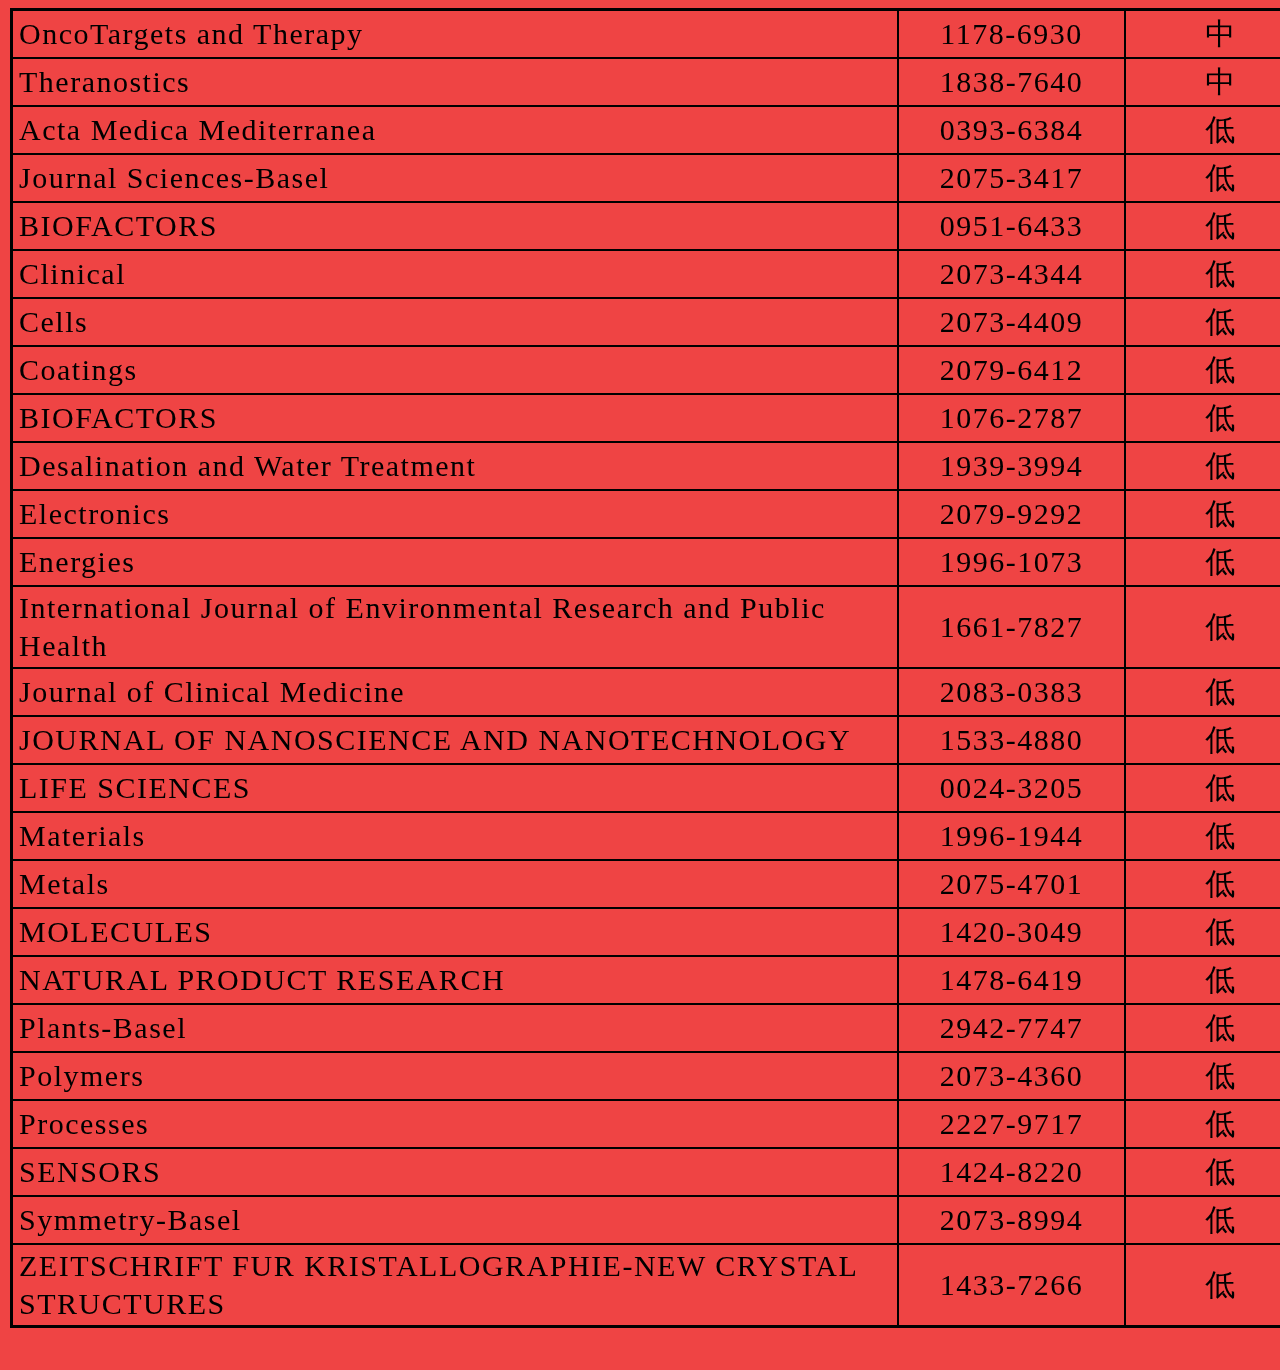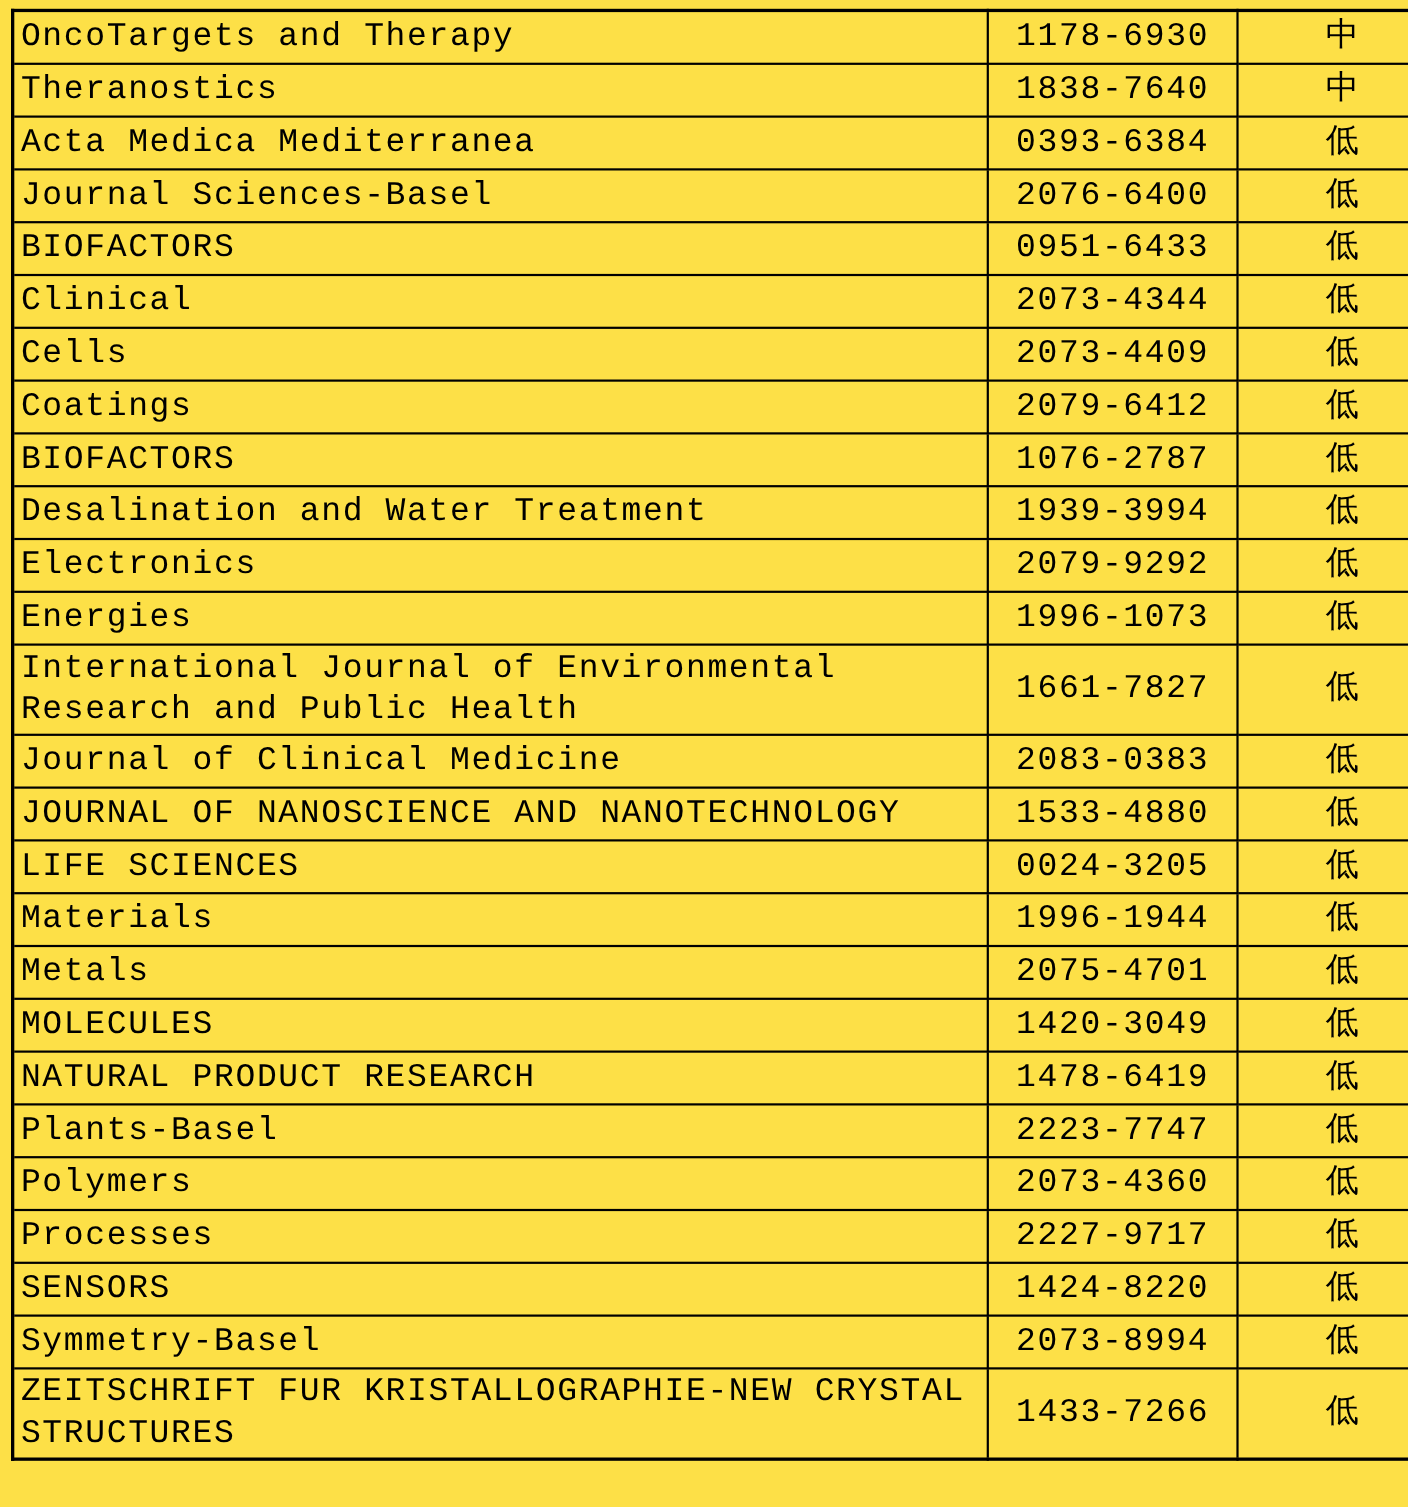--- a/index.html
+++ b/index.html
@@ -10,23 +10,22 @@
   body {
     width: 1280px;
     height: 1370px;
     font-family: "Liberation Serif", serif;
     color: #000000;
   }
   .page {
     position: relative;
     width: 1280px;
     height: 1370px;
-    background: #fde047;
+    background: #ef4444;
     overflow: hidden;
-    font-family: Liberation Mono, monospace;
   }
   table.journal-table {
     position: absolute;
     left: 10px;
     top: 8px;
     width: 1263px;
     border-collapse: collapse;
     table-layout: fixed;
     border: 3px solid #000000;
   }
@@ -79,21 +78,21 @@
           <td class="c-issn">1838-7640</td>
           <td class="c-level">中</td>
         </tr>
         <tr>
           <td class="c-journal">Acta Medica Mediterranea</td>
           <td class="c-issn">0393-6384</td>
           <td class="c-level">低</td>
         </tr>
         <tr>
           <td class="c-journal">Journal Sciences-Basel</td>
-          <td class="c-issn">2076-6400</td>
+          <td class="c-issn">2075-3417</td>
           <td class="c-level">低</td>
         </tr>
         <tr>
           <td class="c-journal">BIOFACTORS</td>
           <td class="c-issn">0951-6433</td>
           <td class="c-level">低</td>
         </tr>
         <tr>
           <td class="c-journal">Clinical</td>
           <td class="c-issn">2073-4344</td>
@@ -164,21 +163,21 @@
           <td class="c-issn">1420-3049</td>
           <td class="c-level">低</td>
         </tr>
         <tr>
           <td class="c-journal">NATURAL PRODUCT RESEARCH</td>
           <td class="c-issn">1478-6419</td>
           <td class="c-level">低</td>
         </tr>
         <tr>
           <td class="c-journal">Plants-Basel</td>
-          <td class="c-issn">2223-7747</td>
+          <td class="c-issn">2942-7747</td>
           <td class="c-level">低</td>
         </tr>
         <tr>
           <td class="c-journal">Polymers</td>
           <td class="c-issn">2073-4360</td>
           <td class="c-level">低</td>
         </tr>
         <tr>
           <td class="c-journal">Processes</td>
           <td class="c-issn">2227-9717</td>

